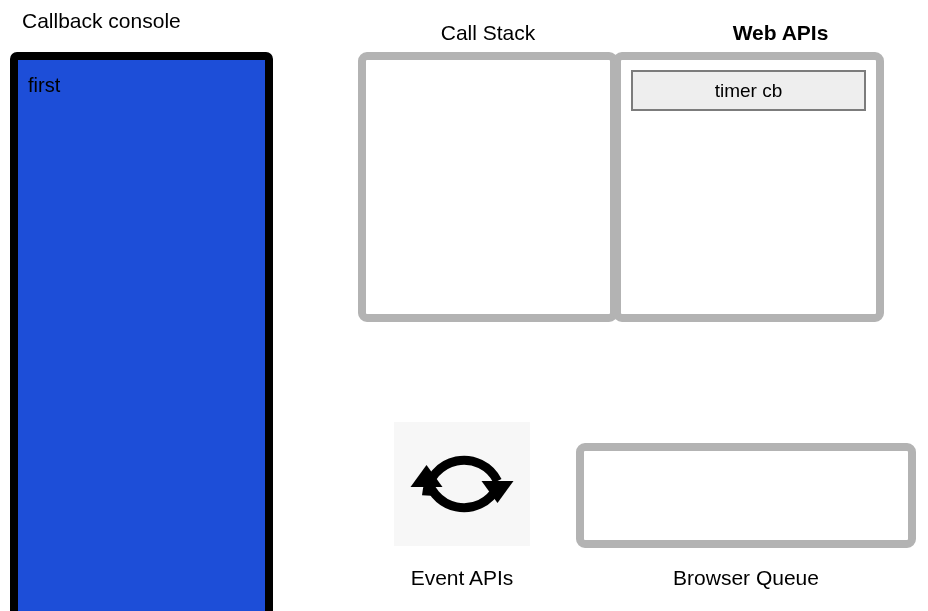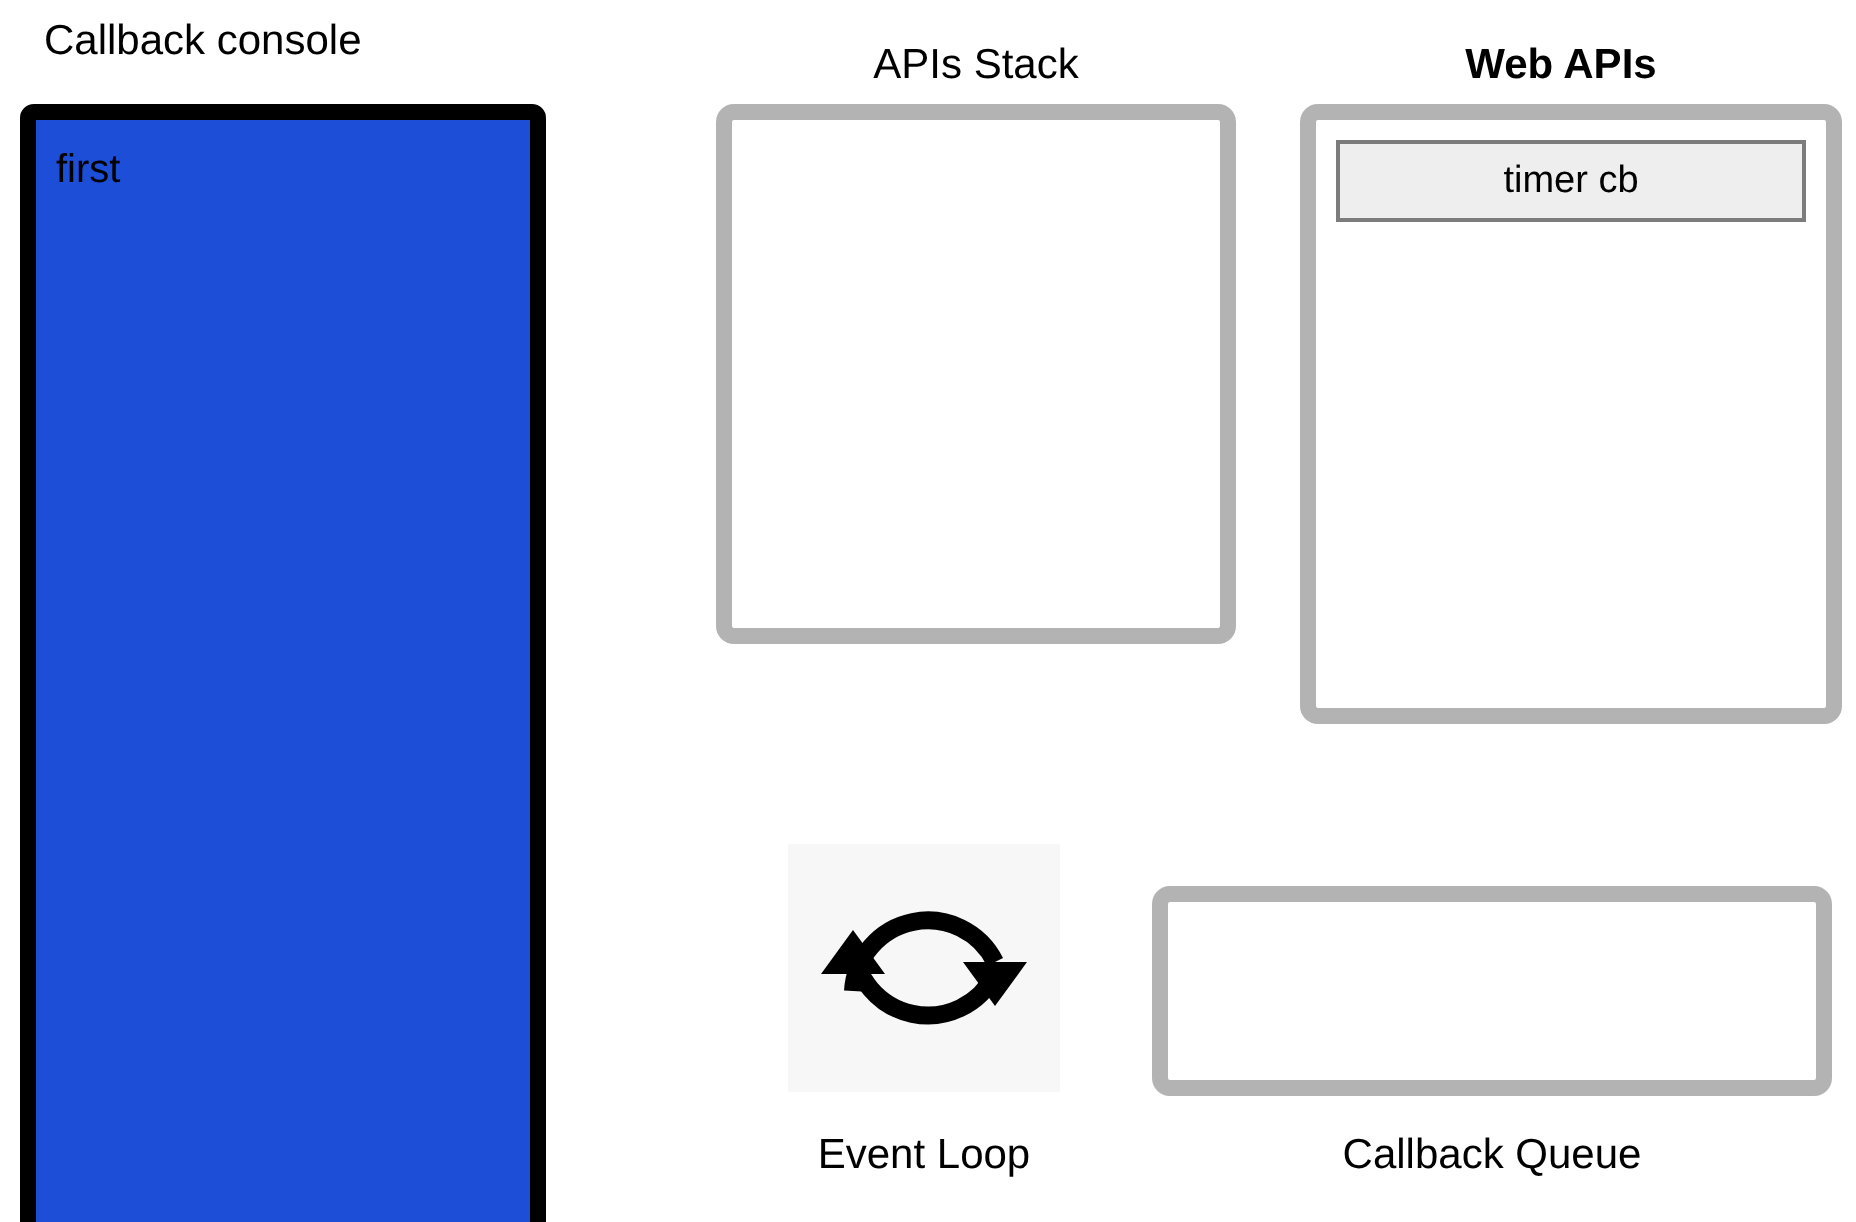--- a/index.html
+++ b/index.html
@@ -83,24 +83,24 @@
   }
 
   #webapis-title {
     left: 645px;
     top: 20px;
     width: 271px;
     text-align: center;
     font-weight: bold;
   }
   #webapis-box {
-    left: 650px;
+    left: 613px;
     top: 52px;
     width: 271px;
-    height: 310px;
+    height: 270px;
     padding-left: 35px;
   }
   #webapis-items {
     position: absolute;
     left: 0; right: 0; top: 0;
     padding: 10px;
   }
 
   
   .task-chip {
@@ -163,21 +163,21 @@
 <body>
 
 <div class="panel-title" id="console-title">Callback console</div>
 
 <div id="console-box">
   <div id="console-log">
     <div class="console-line">first</div>
   </div>
 </div>
 
-<div class="panel-title" id="callstack-title">APIs Stack</div>
+<div class="panel-title" id="callstack-title">Call Stack</div>
 
 <div class="gray-box" id="callstack-box">
   <div id="callstack-items"></div>
 </div>
 
 <div class="panel-title" id="webapis-title">Web APIs</div>
 
 <div class="gray-box" id="webapis-box">
   <div id="webapis-items">
     <div class="task-chip">timer cb</div>
@@ -192,19 +192,19 @@
 
       <path d="M 91.5 56 A 37.5 37.5 0 0 1 20.5 41" fill="none" stroke="#000000" stroke-width="9" stroke-linecap="butt"></path>
 
       <path d="M 20.5 34 L 36.5 56 L 4.5 56 Z" fill="#000000"></path>
 
       <path d="M 91.5 72 L 75.5 50 L 107.5 50 Z" fill="#000000"></path>
     </svg>
   </span>
 </div>
 
-<div class="panel-title" id="eventloop-title">Event Loop</div>
+<div class="panel-title" id="eventloop-title">Event APIs</div>
 
 <div class="gray-box" id="callbackqueue-box">
   <div id="callbackqueue-items"></div>
 </div>
 
-<div class="panel-title" id="callbackqueue-title">Callback Queue</div>
+<div class="panel-title" id="callbackqueue-title">Browser Queue</div>
 
 </body></html>

